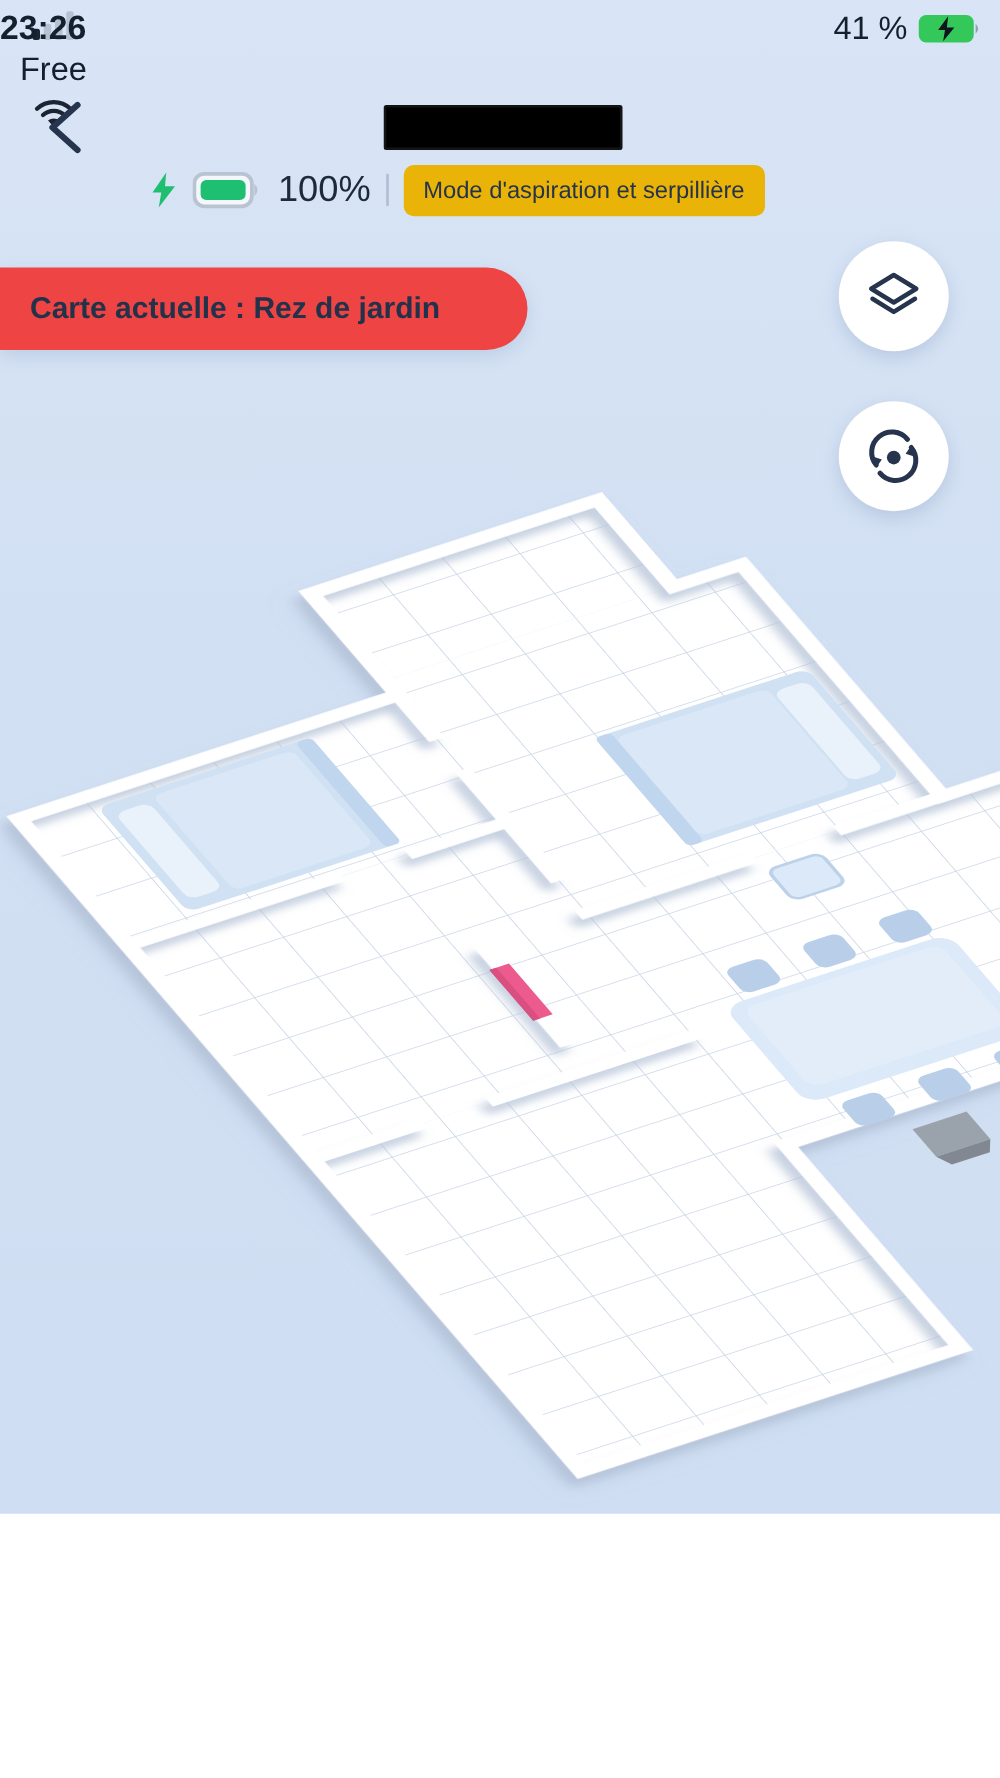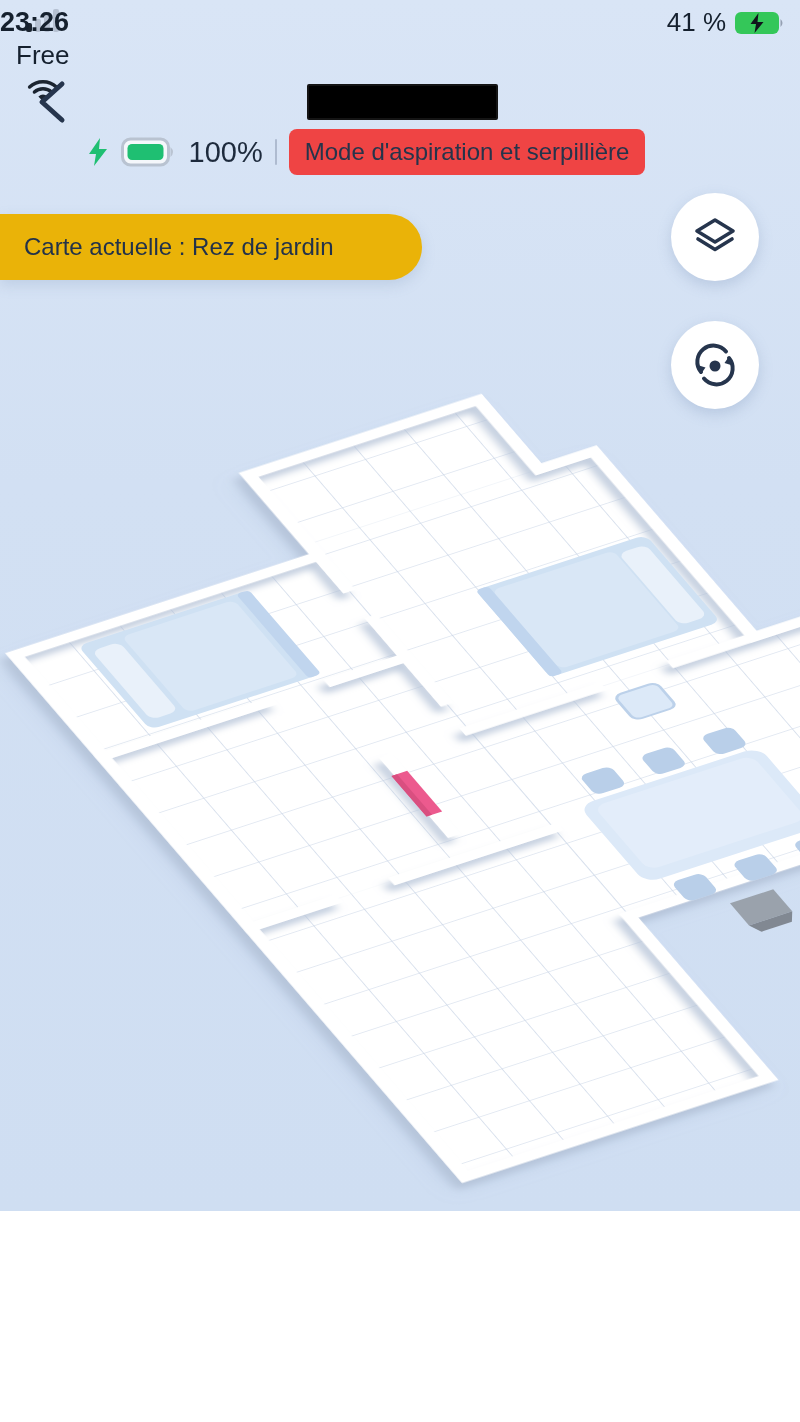--- a/index.html
+++ b/index.html
@@ -23,25 +23,25 @@
   .sigbars i:nth-child(1){height:9px;background:#1b2430;}
   .sigbars i:nth-child(2){height:13px;}
   .sigbars i:nth-child(3){height:18px;}
   .sigbars i:nth-child(4){height:23px;}
   
   .back-btn{position:absolute;left:30px;top:78px;width:44px;height:48px;cursor:pointer;}
   .redacted{position:absolute;left:307px;top:84px;width:187px;height:32px;background:#000;border:2px solid #141414;border-radius:2px;}
   .batt-row{position:absolute;left:0;top:128px;width:732px;height:48px;display:flex;align-items:center;justify-content:center;gap:12px;}
   .batt-pct{font-size:29px;color:#1d2a3c;}
   .vdivider{width:2px;height:26px;background:#aebbd0;border-radius:1px;}
-  .mode-badge{background:#ef4444;color:#25344b;font-size:24px;line-height:1;padding:11px 16px;border-radius:8px;white-space:nowrap;}
-  
-  .map-pill{position:absolute;left:0;top:214px;height:66px;width:422px;background:#eab308;
+  .mode-badge{background:#eab308;color:#25344b;font-size:19px;line-height:1;padding:11px 16px;border-radius:8px;white-space:nowrap;}
+  
+  .map-pill{position:absolute;left:0;top:214px;height:66px;width:422px;background:#ef4444;
     border-radius:0 33px 33px 0;display:flex;align-items:center;padding-left:24px;box-sizing:border-box;
-    color:#22324a;font-size:24px;box-shadow:0 5px 14px rgba(110,135,175,.22);}
+    color:#22324a;font-size:24px;box-shadow:0 5px 14px rgba(110,135,175,.22);font-weight:bold;}
   .circle-btn{position:absolute;left:671px;width:88px;height:88px;border-radius:50%;background:#ffffff;
     box-shadow:0 5px 14px rgba(110,135,175,.28);display:flex;align-items:center;justify-content:center;cursor:pointer;}
   .circle-btn.layers{top:193px;}
   .circle-btn.rotate{top:321px;}
   
   .map-svg{position:absolute;left:0;top:0;width:800px;height:1211px;}
 </style>
 </head>
 <body>
 

